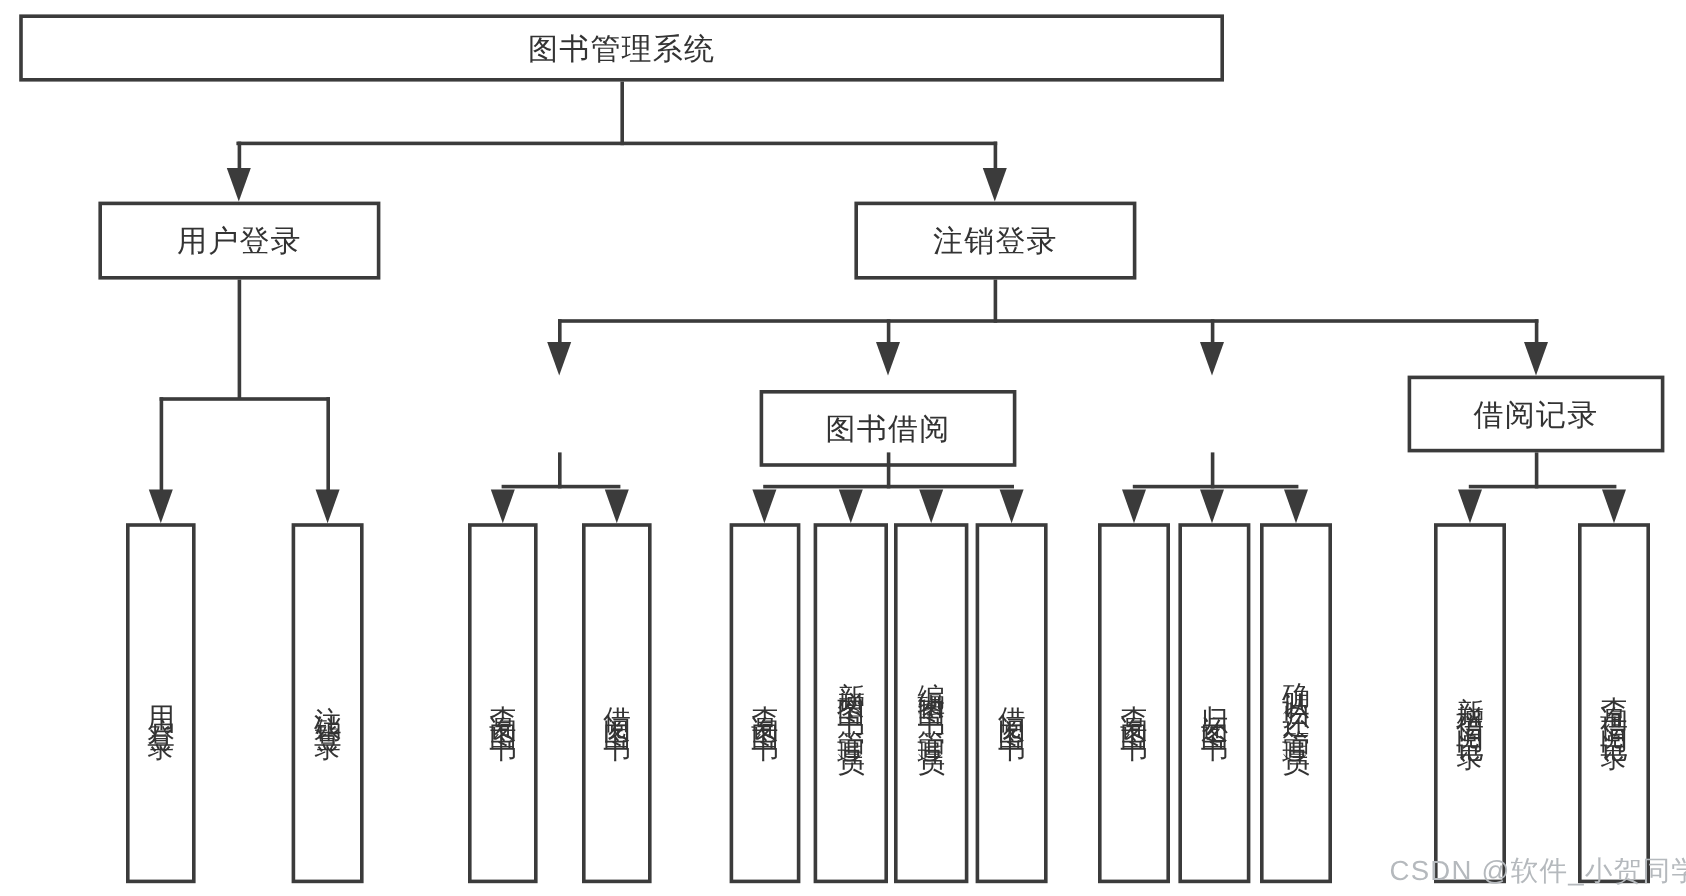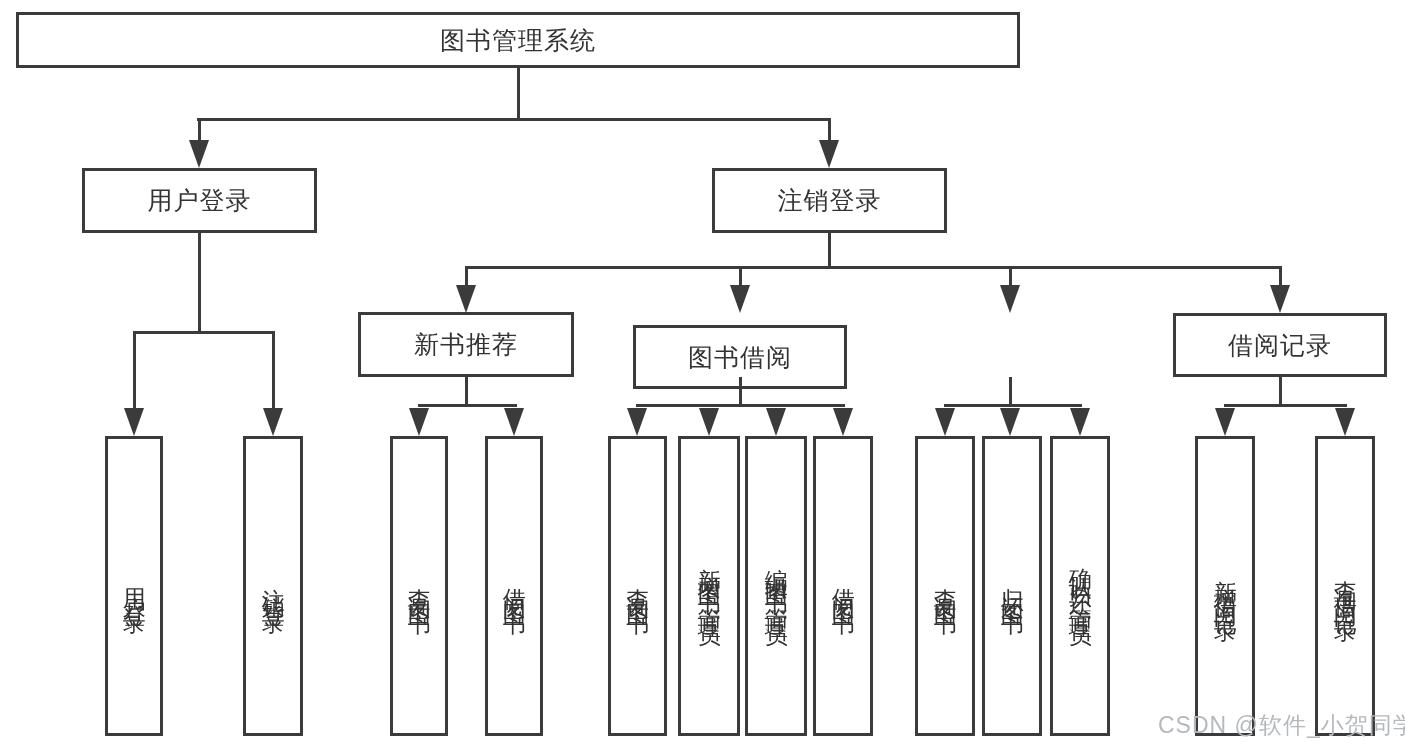--- a/index.html
+++ b/index.html
@@ -43,23 +43,20 @@
     <span class="hlabel">图书管理系统</span>
   </div>
 
   <div class="box" style="left:82px;top:168px;width:235px;height:65px;">
     <span class="hlabel">用户登录</span>
   </div>
   <div class="box" style="left:712px;top:168px;width:235px;height:65px;">
     <span class="hlabel">注销登录</span>
   </div>
 
-  <div class="box" style="left:358px;top:312px;width:216px;height:65px;">
-    <span class="hlabel">新书推荐</span>
-  </div>
   <div class="box" style="left:633px;top:313px;width:214px;height:64px;margin-top:12px;">
     <span class="hlabel">图书借阅</span>
   </div>
   <div class="box" style="left:1173px;top:313px;width:214px;height:64px;">
     <span class="hlabel">借阅记录</span>
   </div>
 
   <div class="box leaf" style="left:105px;width:58px;">
     <span class="vtext">用户登录</span>
   </div>

